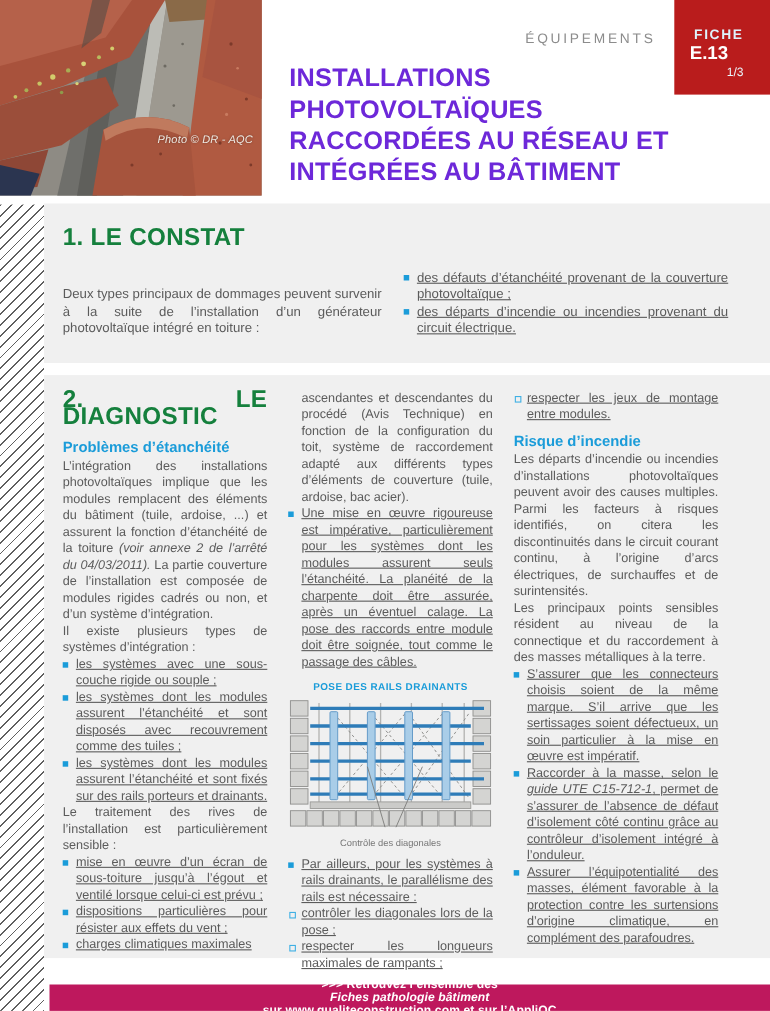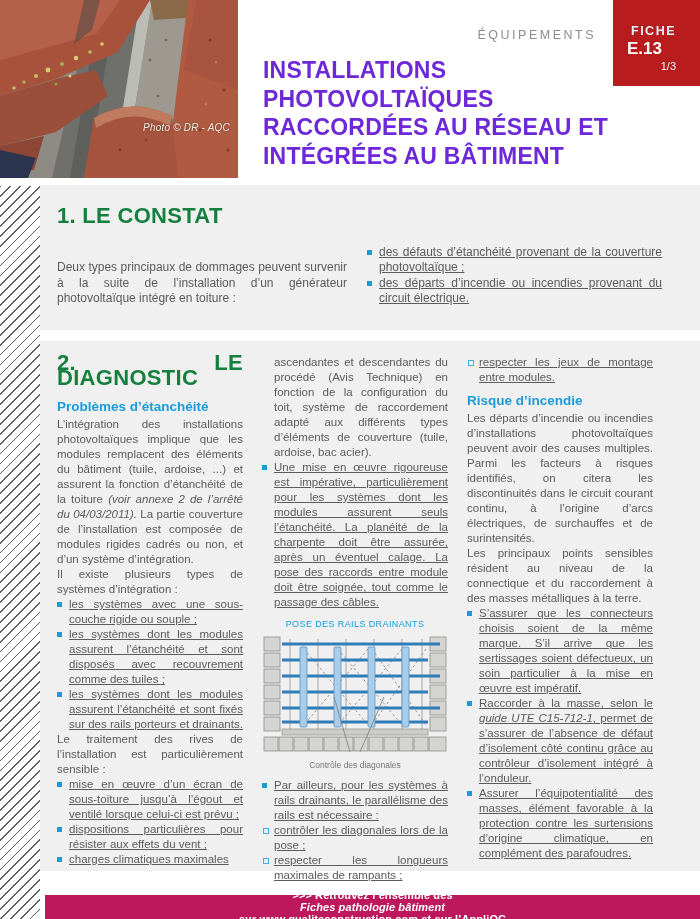--- a/index.html
+++ b/index.html
@@ -56,21 +56,21 @@
     content:""; position:absolute; left:1px; top:5px; width:4px; height:4px;
     background:transparent; border:1px solid #3fb0e4;
   }
   
   .cols3 { display:flex; gap:19px; }
   .col { width:186px; color:#5b5b5b; font-size:11.5px; line-height:15px; text-align:justify; }
   h3.sub { color:#1b9cd9; font-size:13.5px; font-weight:700; text-align:left; margin:8px 0 3px 0; }
   h3.first { margin-top:0; }
   .cont { padding-left:12px; }
   .fig { margin:7px 0 5px 0; }
-  .fig-title { text-align:center; color:#1b9cd9; font-weight:400; font-size:9px; letter-spacing:.4px; margin-bottom:3px; }
+  .fig-title { text-align:center; color:#1b9cd9; font-weight:700; font-size:9px; letter-spacing:.4px; margin-bottom:3px; }
   .fig-cap { text-align:center; color:#767676; font-size:8.5px; margin-top:1px; }
   
   .footer {
     position:absolute; left:45px; top:895px; width:655px; height:24px; background:#be185d;
     color:#ffffff; display:flex; align-items:center; justify-content:center;
     font-size:11px; font-weight:700; letter-spacing:.1px;flex-direction:column;
   }
   .footer .it { font-style:italic; padding:0 3px; }
 </style>
 </head>

